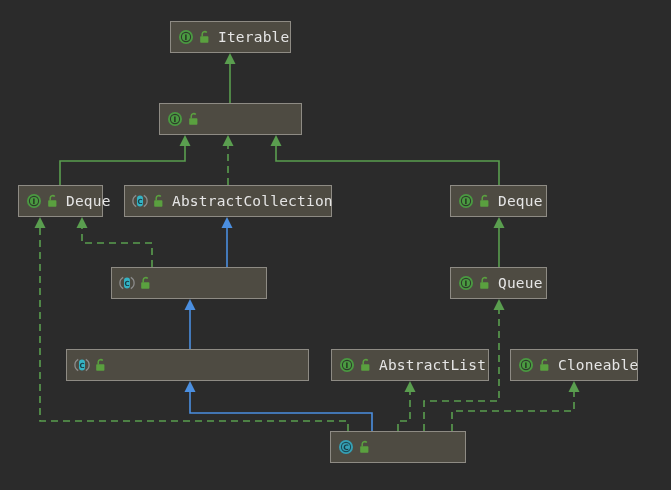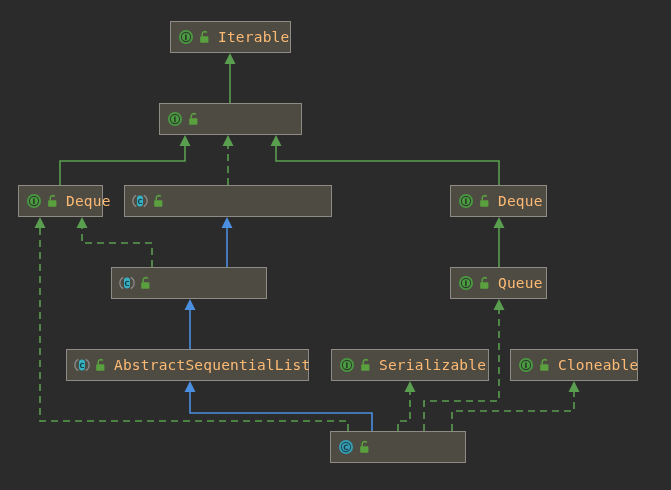--- a/index.html
+++ b/index.html
@@ -30,21 +30,21 @@
     border: 1px solid #8e8b84;
     display: flex;
     align-items: center;
     padding: 0 9px 0 7px;
     white-space: nowrap;
     z-index: 5;
   }
   .node-label {
     font-family: "DejaVu Sans Mono", "Liberation Mono", monospace;
     font-size: 14.5px;
-    color: #fdba74;
+    color: #e5e5e5;
     letter-spacing: 0.2px;
     margin-left: 7px;
   }
   .icon-kind {
     width: 16px;
     height: 16px;
     flex: 0 0 16px;
     position: relative;
   }
   .icon-lock {
@@ -169,20 +169,21 @@
           <rect x="5" y="2.6" width="6" height="10.8" rx="3" fill="#35b3c4"></rect>
           <text x="8" y="11.1" text-anchor="middle" font-family="DejaVu Sans, sans-serif" font-size="7" font-weight="bold" fill="#17414a">C</text>
         </svg>
       </span>
       <span class="icon-lock">
         <svg width="13" height="14" viewBox="0 0 13 14">
           <path d="M4.2 6.4 V4.1 a2.6 2.6 0 0 1 4.6 -1.5" fill="none" stroke="#5aa03f" stroke-width="1.5"></path>
           <rect x="2.2" y="6.2" width="8.2" height="6.6" rx="0.8" fill="#5aa03f"></rect>
         </svg>
       </span>
+      <span class="node-label">AbstractCollection</span>
     </div>
     <div class="node" style="left: 450px; top: 185px; width: 97px;">
       <span class="icon-kind">
         <svg width="16" height="16" viewBox="0 0 16 16">
           <circle cx="8" cy="8" r="7" fill="#4a9a41"></circle>
           <circle cx="8" cy="8" r="4.6" fill="none" stroke="#2f3b2c" stroke-width="1.1"></circle>
           <text x="8" y="11.2" text-anchor="middle" font-family="DejaVu Sans, sans-serif" font-size="7.5" font-weight="bold" fill="#23311f">I</text>
         </svg>
       </span>
       <span class="icon-lock">
@@ -233,37 +234,36 @@
           <rect x="5" y="2.6" width="6" height="10.8" rx="3" fill="#35b3c4"></rect>
           <text x="8" y="11.1" text-anchor="middle" font-family="DejaVu Sans, sans-serif" font-size="7" font-weight="bold" fill="#17414a">C</text>
         </svg>
       </span>
       <span class="icon-lock">
         <svg width="13" height="14" viewBox="0 0 13 14">
           <path d="M4.2 6.4 V4.1 a2.6 2.6 0 0 1 4.6 -1.5" fill="none" stroke="#5aa03f" stroke-width="1.5"></path>
           <rect x="2.2" y="6.2" width="8.2" height="6.6" rx="0.8" fill="#5aa03f"></rect>
         </svg>
       </span>
-      <span class="node-label">AbstractSequentialList</span>
     </div>
     <div class="node" style="left: 331px; top: 349px; width: 158px;">
       <span class="icon-kind">
         <svg width="16" height="16" viewBox="0 0 16 16">
           <circle cx="8" cy="8" r="7" fill="#4a9a41"></circle>
           <circle cx="8" cy="8" r="4.6" fill="none" stroke="#2f3b2c" stroke-width="1.1"></circle>
           <text x="8" y="11.2" text-anchor="middle" font-family="DejaVu Sans, sans-serif" font-size="7.5" font-weight="bold" fill="#23311f">I</text>
         </svg>
       </span>
       <span class="icon-lock">
         <svg width="13" height="14" viewBox="0 0 13 14">
           <path d="M4.2 6.4 V4.1 a2.6 2.6 0 0 1 4.6 -1.5" fill="none" stroke="#5aa03f" stroke-width="1.5"></path>
           <rect x="2.2" y="6.2" width="8.2" height="6.6" rx="0.8" fill="#5aa03f"></rect>
         </svg>
       </span>
-      <span class="node-label">Serializable</span>
+      <span class="node-label">AbstractList</span>
     </div>
     <div class="node" style="left: 510px; top: 349px; width: 128px;">
       <span class="icon-kind">
         <svg width="16" height="16" viewBox="0 0 16 16">
           <circle cx="8" cy="8" r="7" fill="#4a9a41"></circle>
           <circle cx="8" cy="8" r="4.6" fill="none" stroke="#2f3b2c" stroke-width="1.1"></circle>
           <text x="8" y="11.2" text-anchor="middle" font-family="DejaVu Sans, sans-serif" font-size="7.5" font-weight="bold" fill="#23311f">I</text>
         </svg>
       </span>
       <span class="icon-lock">

